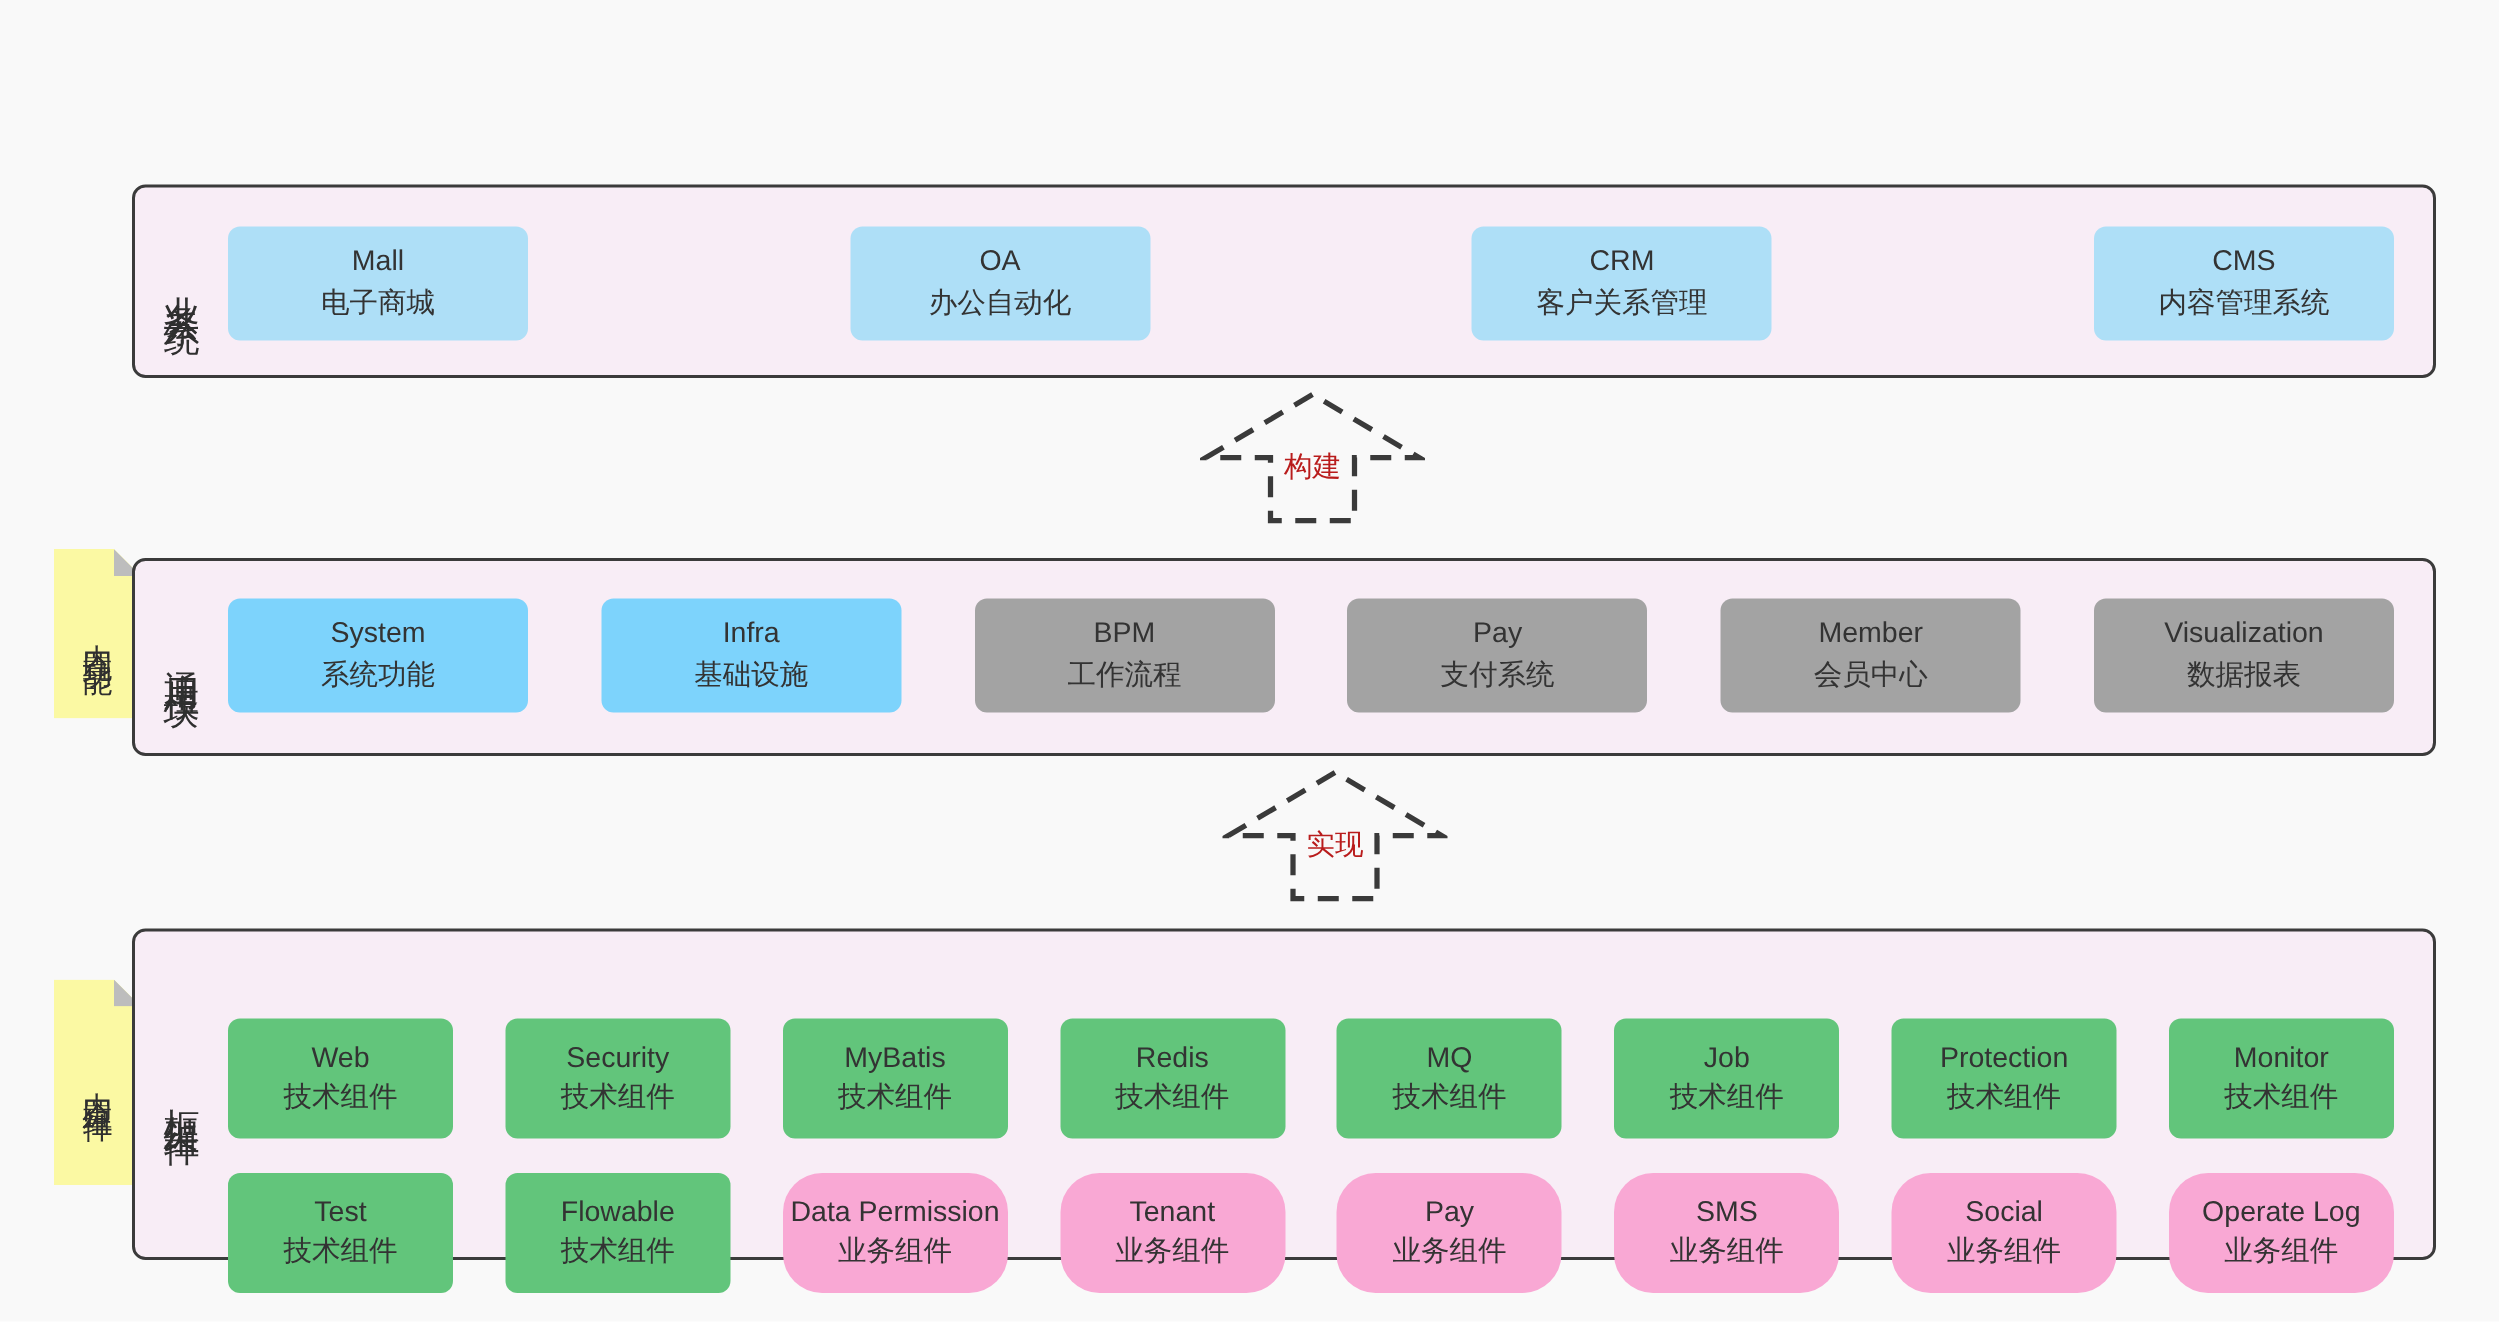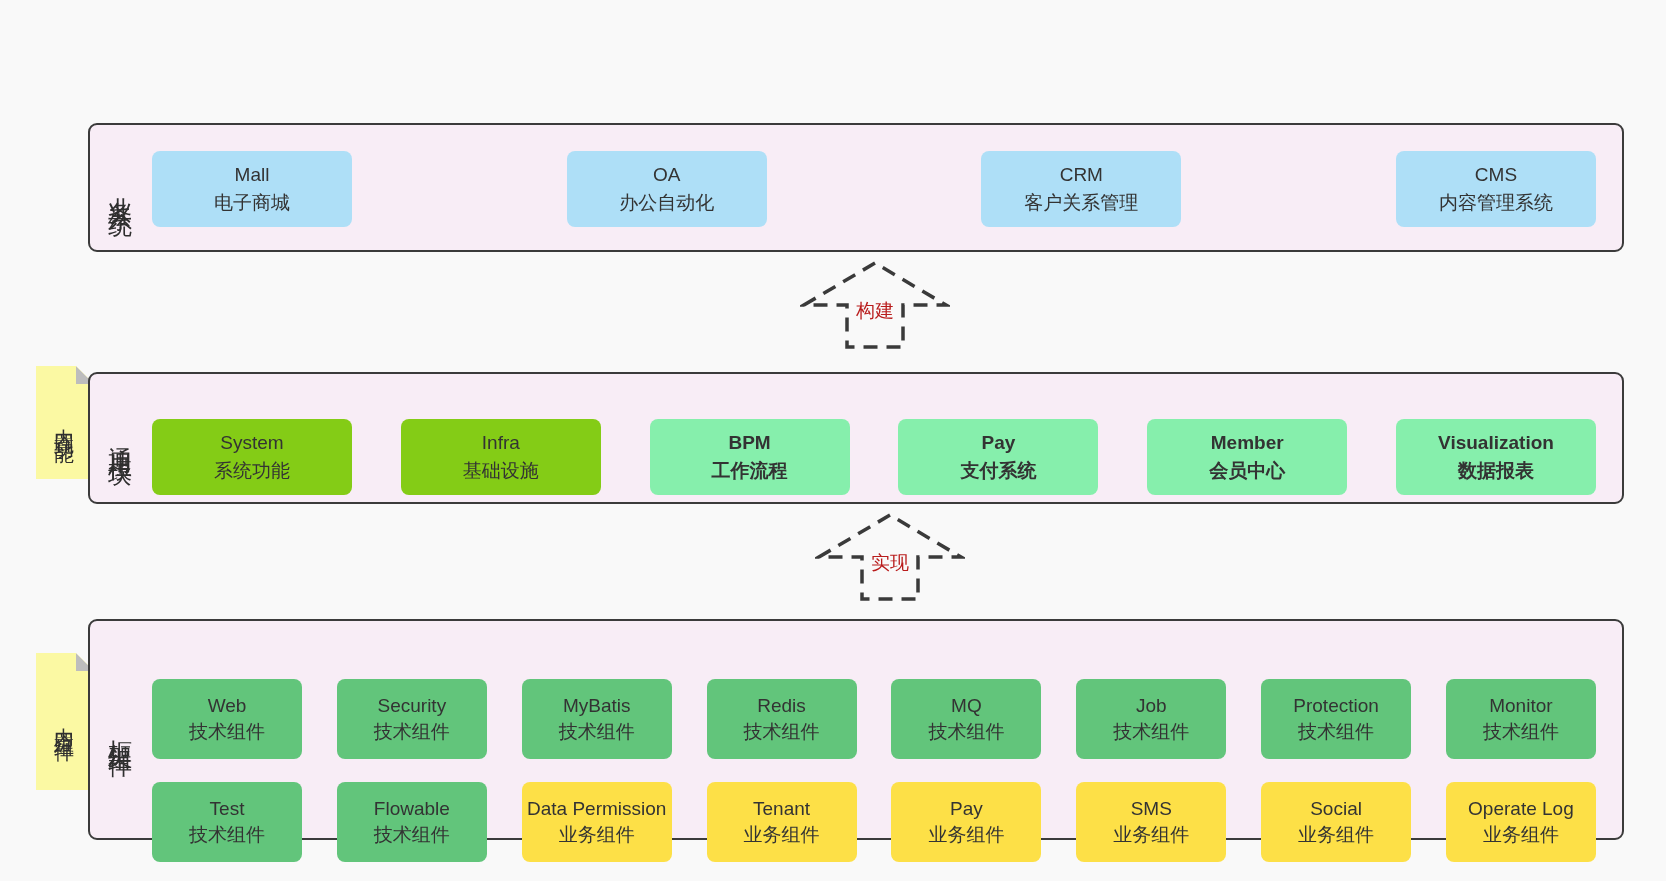--- a/index.html
+++ b/index.html
@@ -26,24 +26,24 @@
   #band-modules .row{top:25px;}
   #band-components .row-1{top:19px;}
   #band-components .row-2{top:122px;}
   .box{
     border-radius:8px;display:flex;flex-direction:column;align-items:center;
     justify-content:center;text-align:center;font-size:19px;line-height:1.5;color:#333;
   }
   .w6{width:200px;height:76px;}
   .w8{width:150px;height:80px;line-height:1.38;margin-top:39px;}
   .blue{background:#aedff7;}
-  .red{background:#84cc16;margin-top:20px;}
-  .pink{background:#86efac;font-weight:bold;}
+  .red{background:#7dd3fc;}
+  .pink{background:#a3a3a3;}
   .green-dark{background:#62c57b;}
-  .green-light{background:#fde047;}
+  .green-light{background:#f9a8d4;border-radius:26px;}
   
   .sticky{
     position:absolute;width:58px;background:#fbf9a3;z-index:1;
     clip-path:polygon(0 0,calc(100% - 18px) 0,100% 18px,100% 100%,0 100%);
   }
   #sticky-modules{left:36px;top:366px;height:113px;}
   #sticky-components{left:36px;top:653px;height:137px;}
   .sticky .fold{
     position:absolute;top:0;right:0;width:18px;height:18px;background:#bdbdbd;
     clip-path:polygon(0 0,100% 100%,0 100%);

